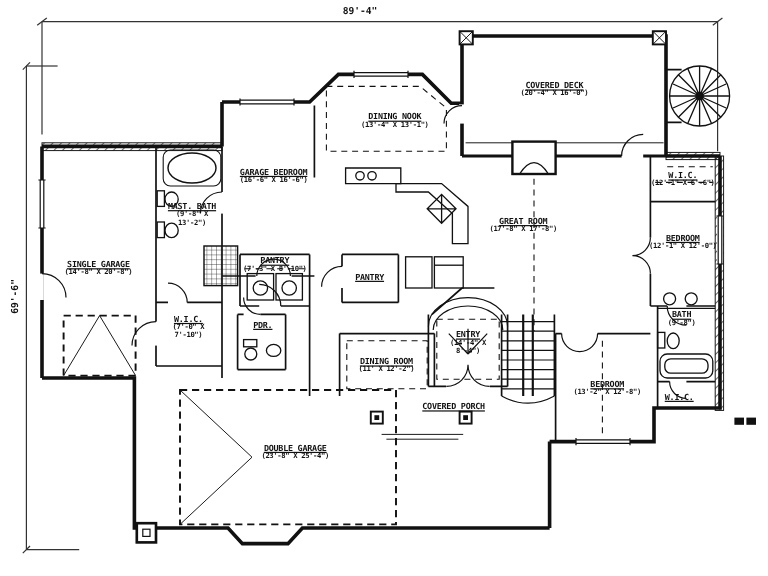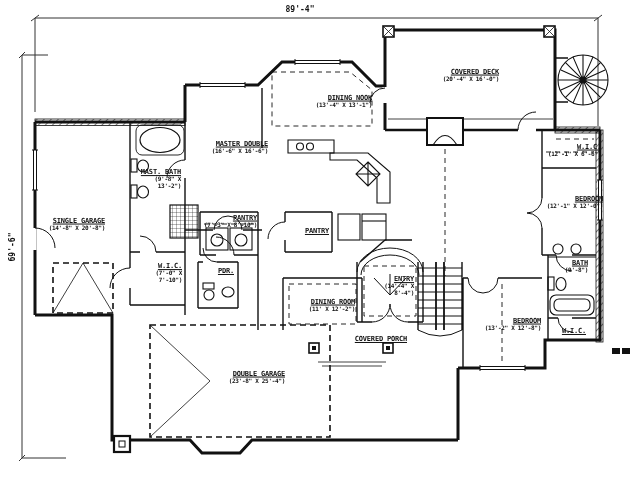--- a/index.html
+++ b/index.html
@@ -3,21 +3,21 @@
 <meta charset="utf-8">
 <style>
   html,body{margin:0;padding:0;background:#888;}
   .sheet{
     position:relative;width:640px;height:480px;background:#ffffff;
     overflow:hidden;font-family:"DejaVu Sans Mono",monospace;
   }
   .plan-svg{position:absolute;left:0;top:0;}
   .room-label{
     position:absolute;transform:translate(-50%,-50%);
-    text-align:right;color:#111;
+    text-align:center;color:#111;
     font:bold 7px/1.15 "DejaVu Sans Mono",monospace;
     letter-spacing:-0.2px;white-space:normal;pointer-events:none;
   }
   .room-name{display:block;text-decoration:underline;}
   .room-dims{display:block;font-size:6px;letter-spacing:-0.3px;}
   .dim-label{
     position:absolute;transform:translate(-50%,-50%);
     font:bold 8px/1 "DejaVu Sans Mono",monospace;color:#111;
     white-space:nowrap;pointer-events:none;
   }
@@ -247,54 +247,58 @@
     <rect x="114" y="436" width="16" height="16" stroke-width="2.2"></rect>
     <rect x="119" y="441" width="6" height="6" stroke-width="1"></rect>
   </g>
 
   <g fill="#111" stroke="none">
     <rect x="612" y="348" width="8" height="6"></rect>
     <rect x="622" y="348" width="8" height="6"></rect>
   </g>
 </svg>
 
-<div class="room-label" style="left:70px;top:224px;width:70px">
+<div class="room-label" style="left:82px;top:224px;width:70px">
   <span class="room-name">SINGLE GARAGE</span>
   <span class="room-dims">(14'-8" X 20'-8")</span>
 </div>
 <div class="room-label" style="left:160px;top:179px;width:42px">
   <span class="room-name">MAST. BATH</span>
   <span class="room-dims">(9'-8" X 13'-2")</span>
 </div>
 <div class="room-label" style="left:157px;top:273px;width:50px">
   <span class="room-name">W.I.C.</span>
   <span class="room-dims">(7'-0" X 7'-10")</span>
 </div>
 <div class="room-label" style="left:229px;top:221px;width:56px">
   <span class="room-name">PANTRY</span>
   <span class="room-dims">(7'-3" X 8'-10")</span>
 </div>
 <div class="room-label" style="left:219px;top:271px;width:30px">
   <span class="room-name">PDR.</span>
 </div>
 <div class="room-label" style="left:228px;top:147px;width:80px">
-  <span class="room-name">MASTER DOUBLE</span>
+  <span class="room-name">GARAGE BEDROOM</span>
   <span class="room-dims">(16'-6" X 16'-6")</span>
 </div>
 <div class="room-label" style="left:329px;top:101px;width:86px">
   <span class="room-name">DINING NOOK</span>
   <span class="room-dims">(13'-4" X 13'-1")</span>
 </div>
 <div class="room-label" style="left:308px;top:231px;width:42px">
   <span class="room-name">PANTRY</span>
 </div>
 <div class="room-label" style="left:462px;top:75px;width:74px">
   <span class="room-name">COVERED DECK</span>
   <span class="room-dims">(20'-4" X 16'-0")</span>
 </div>
+<div class="room-label" style="left:436px;top:188px;width:88px">
+  <span class="room-name">GREAT ROOM</span>
+  <span class="room-dims">(17'-8" X 17'-8")</span>
+</div>
 <div class="room-label" style="left:569px;top:150px;width:64px">
   <span class="room-name">W.I.C.</span>
   <span class="room-dims">(12'-1" X 6'-6")</span>
 </div>
 <div class="room-label" style="left:569px;top:202px;width:68px">
   <span class="room-name">BEDROOM</span>
   <span class="room-dims">(12'-1" X 12'-0")</span>
 </div>
 <div class="room-label" style="left:568px;top:266px;width:40px">
   <span class="room-name">BATH</span>

